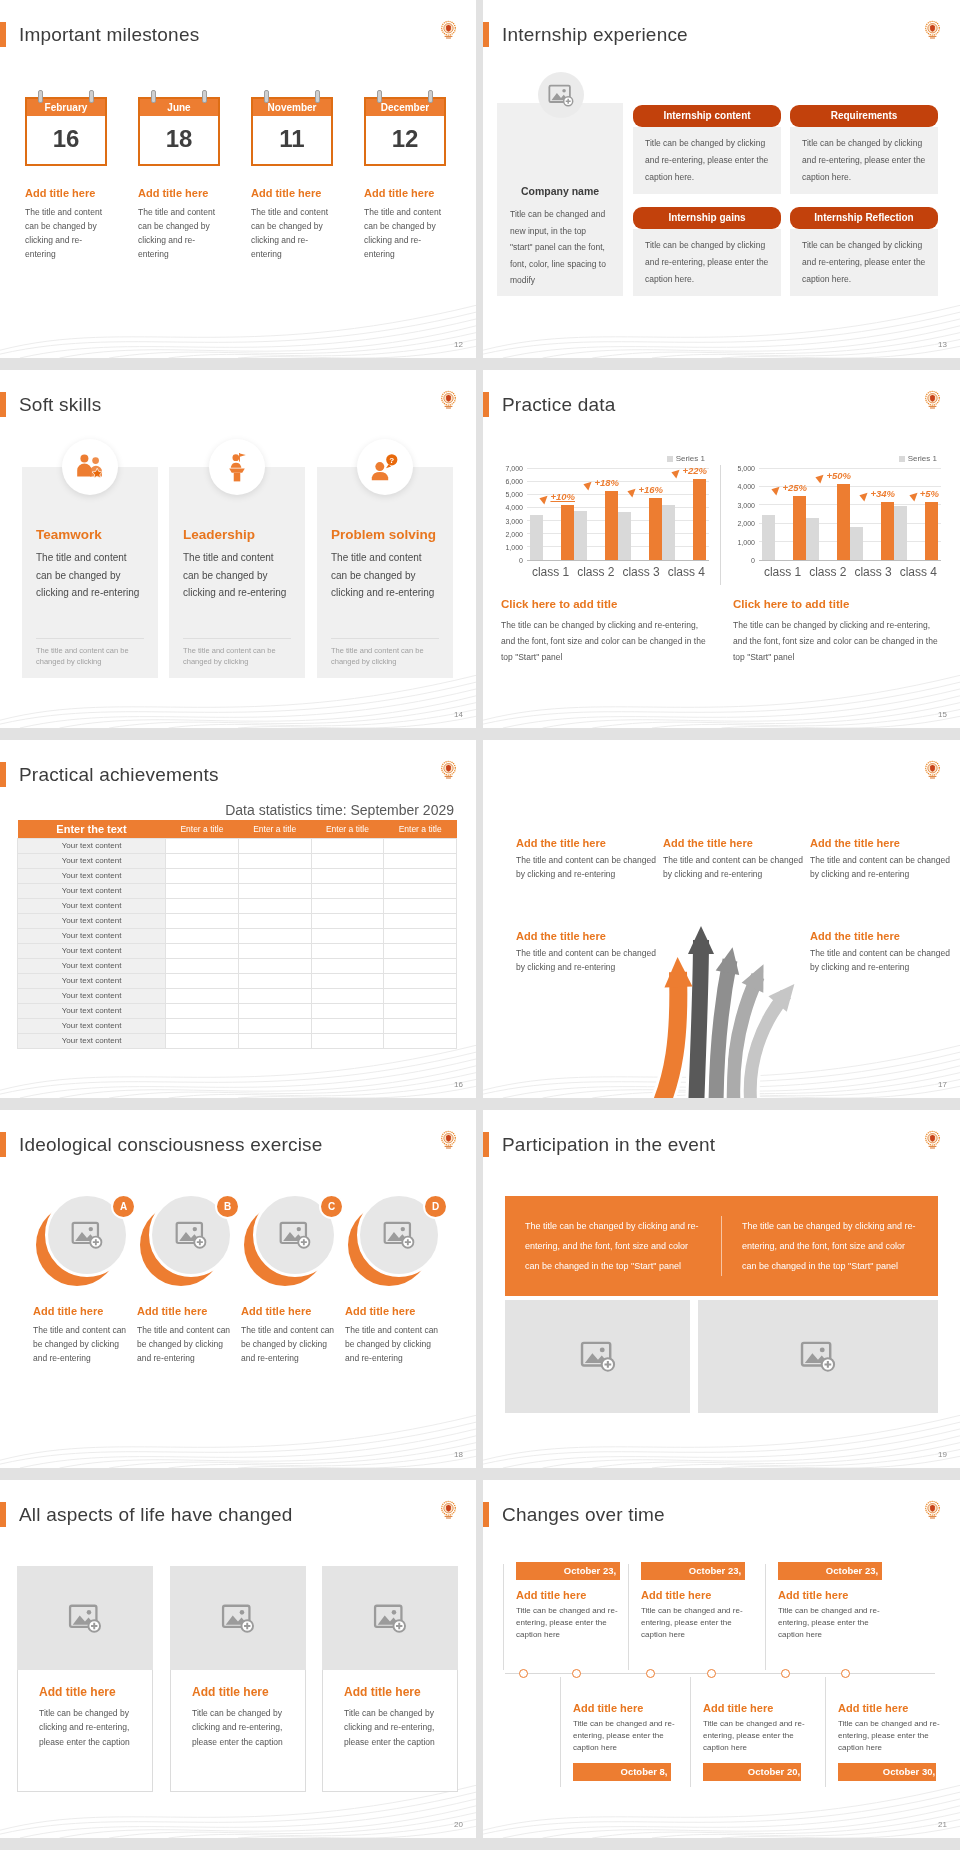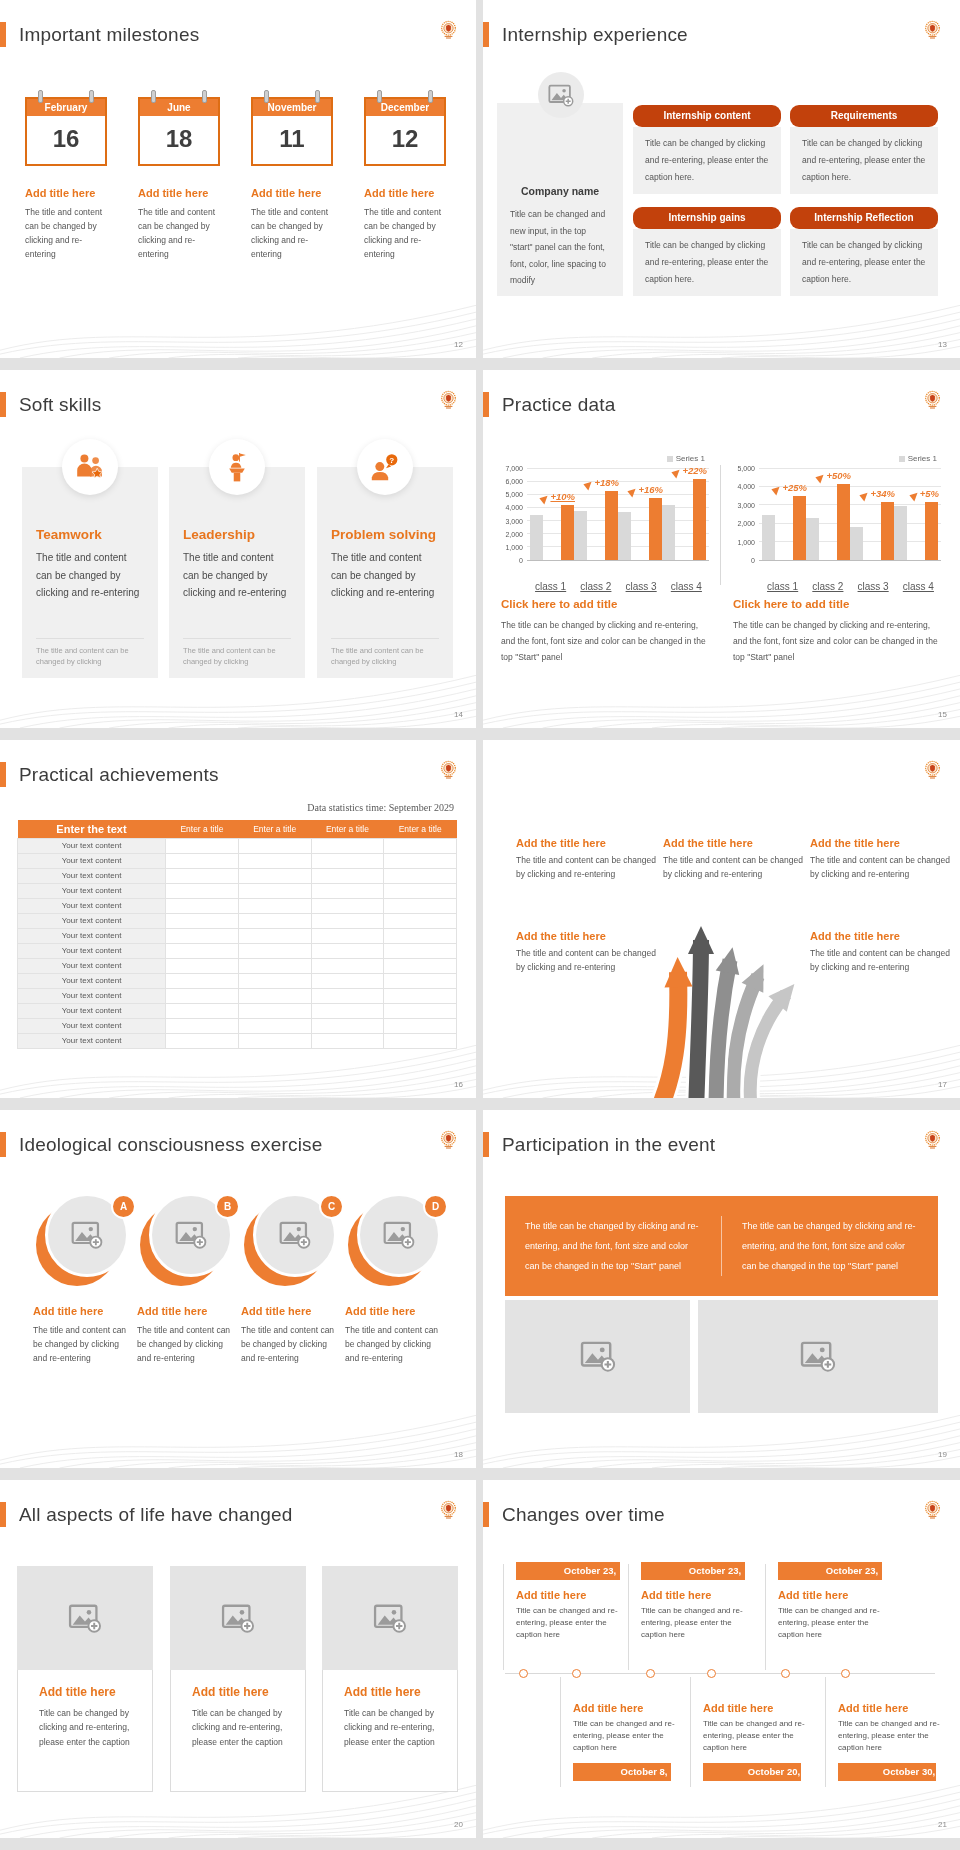--- a/index.html
+++ b/index.html
@@ -50,29 +50,29 @@
 .cwrap{display:flex;}
 .ylabels{width:27px;height:92px;display:flex;flex-direction:column;justify-content:space-between;align-items:flex-end;font-size:7px;color:#595959;padding-right:4px;line-height:0;}
 .plot{position:relative;flex:1;height:92px;border-bottom:1px solid #bdbdbd;display:flex;align-items:flex-end;padding:0 3px;}
 .gl{position:absolute;left:0;right:0;height:1px;background:#e6e6e6;}
 .grp{flex:1;display:flex;align-items:flex-end;justify-content:center;gap:18px;height:100%;position:relative;}
 .bar{width:13px;}
 .bar.gray{background:#d9d9d9;}
 .bar.orng{background:#ED7D31;}
 .pct{position:absolute;right:-1px;font-size:9.5px;font-weight:bold;font-style:italic;color:#ED7D31;white-space:nowrap;display:flex;align-items:flex-end;}
 .tri{display:inline-block;width:0;height:0;border-left:8px solid #ED7D31;border-top:3px solid transparent;border-bottom:5px solid transparent;transform:rotate(-38deg);margin-right:1px;margin-bottom:-1px;}
-.xlabels{display:flex;margin-left:27px;font-size:10px;color:#595959;margin-top:20px;text-decoration:underline;}
+.xlabels{display:flex;margin-left:27px;font-size:12px;color:#595959;margin-top:4px;}
 .xlabels div{flex:1;text-align:center;}
 .vdiv{position:absolute;left:237px;top:95px;height:120px;width:1px;background:#d9d9d9;z-index:1;}
 .cap{position:absolute;top:228px;width:212px;z-index:2;}
 .cap.p0{left:18px;}.cap.p1{left:250px;}
 .cap-title{font-size:11.5px;font-weight:bold;margin-bottom:7px;}
 .cap-body{font-size:8.5px;color:#555;line-height:1.9;}
 
-.note{position:absolute;top:62px;right:22px;font-size:10px;color:#595959;z-index:2;font-family:Liberation Serif, serif;}
+.note{position:absolute;top:62px;right:22px;font-size:14px;color:#595959;z-index:2;}
 .tbl{position:absolute;left:17px;top:80px;width:440px;border-collapse:collapse;z-index:2;background:#fff;}
 .tbl th{background:#ED7D31;color:#fff;font-size:8.5px;font-weight:normal;height:18px;}
 .tbl th.first{font-size:11px;font-weight:bold;width:148px;}
 .tbl td{height:15px;border:1px solid #e2e2e2;font-size:8px;color:#595959;text-align:center;}
 .tbl td.rowlab{background:#f0f0f0;}
 
 .ib{position:absolute;width:142px;z-index:2;}
 .ib .ib-title{font-size:11px;font-weight:bold;margin-bottom:5px;}
 .ib .ib-body{font-size:8.5px;color:#555;line-height:1.6;}
 .ib0{left:33px;top:97px;}.ib1{left:180px;top:97px;}.ib2{left:327px;top:97px;}

